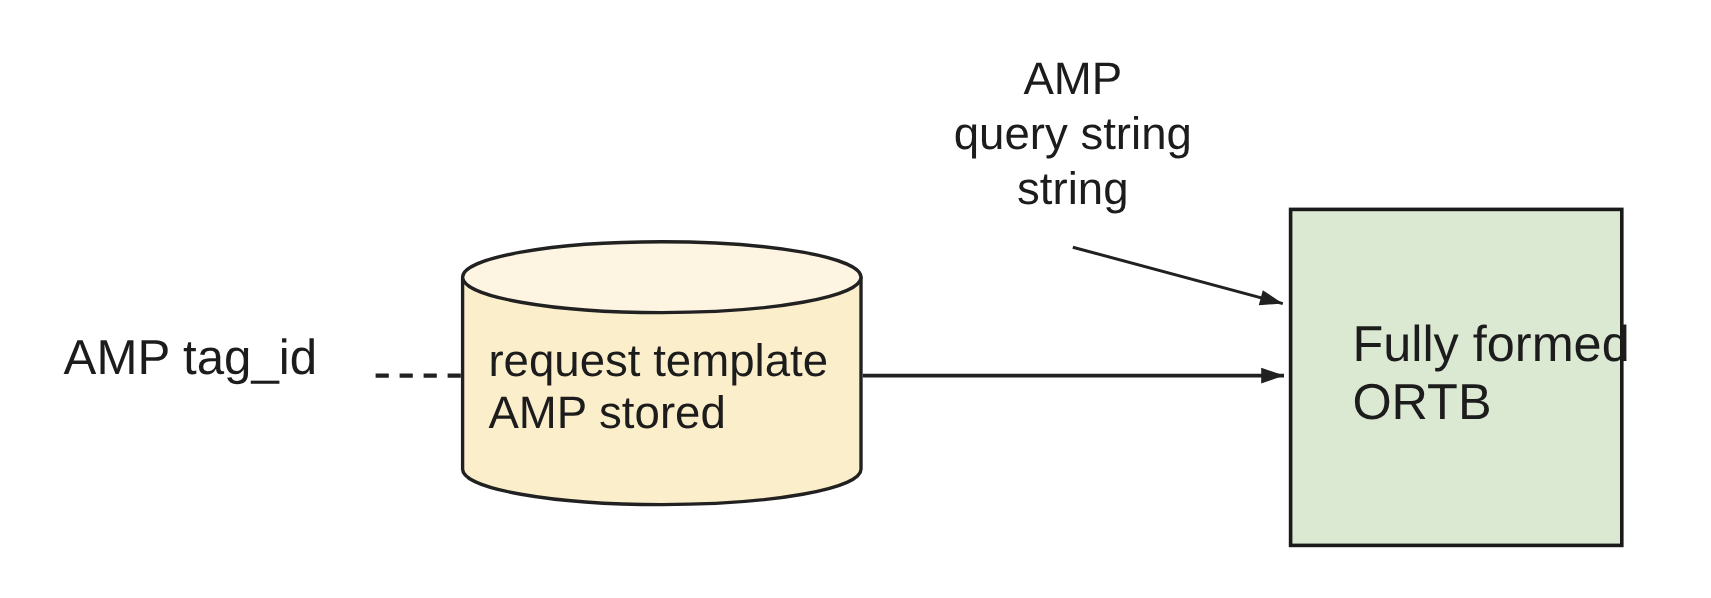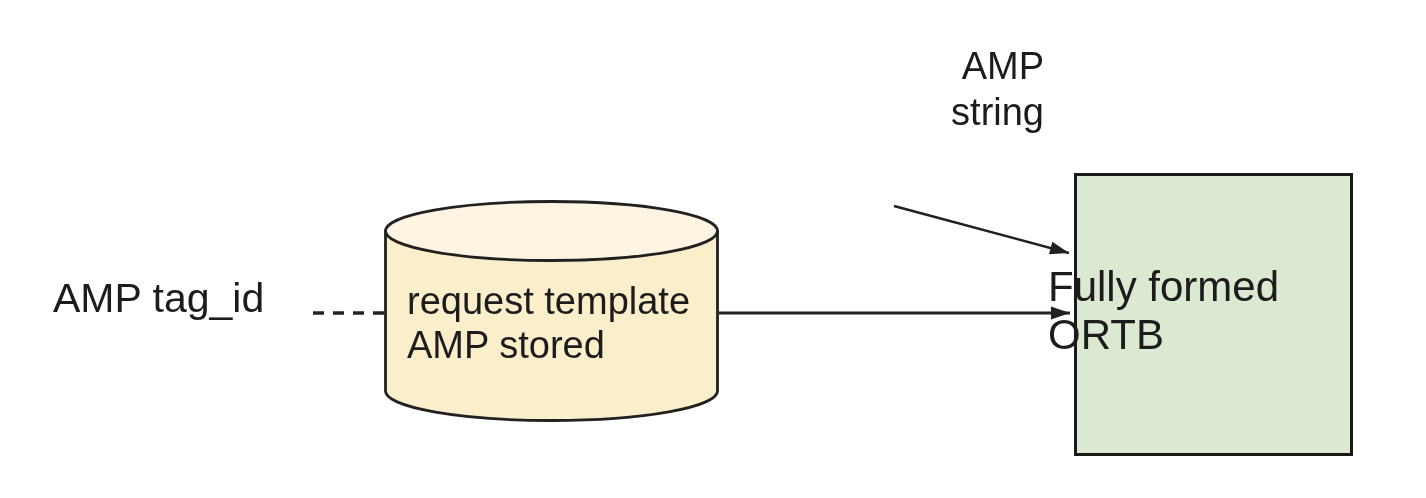--- a/index.html
+++ b/index.html
@@ -35,26 +35,26 @@
   .cyl-label {
     left: 407px;
     top: 279px;
     font-size: 38px;
     line-height: 44px;
   }
   .top-label {
     left: 744px;
     top: 43px;
     width: 300px;
-    text-align: right;
+    text-align: center;
     font-size: 38px;
     line-height: 46px;
   }
   .box-label {
-    left: 1048px;
+    left: 1127px;
     top: 263px;
     font-size: 42px;
     line-height: 48px;
   }
 </style>
 </head>
 <body>
 
 <div class="canvas">
 
@@ -81,20 +81,21 @@
 
   <div class="label left-label">AMP tag_id</div>
 
   <div class="label cyl-label">
     <div>request template</div>
     <div>AMP stored</div>
   </div>
 
   <div class="label top-label">
     <div>AMP</div>
+    <div>query string</div>
     <div>string</div>
   </div>
 
   <div class="label box-label">
     <div>Fully formed</div>
     <div>ORTB</div>
   </div>
 
 </div>
 

